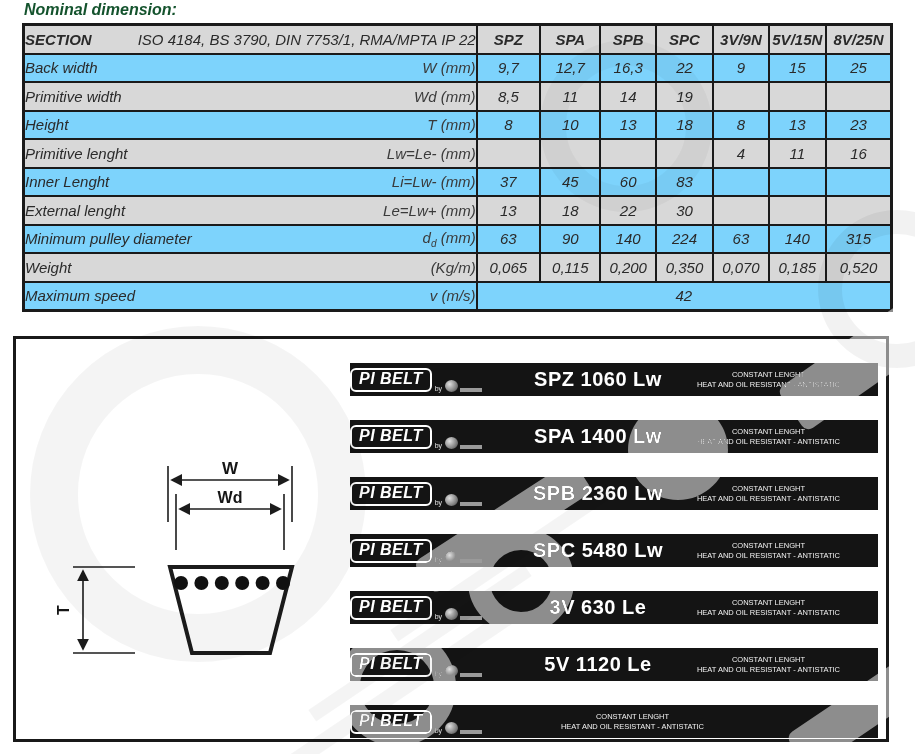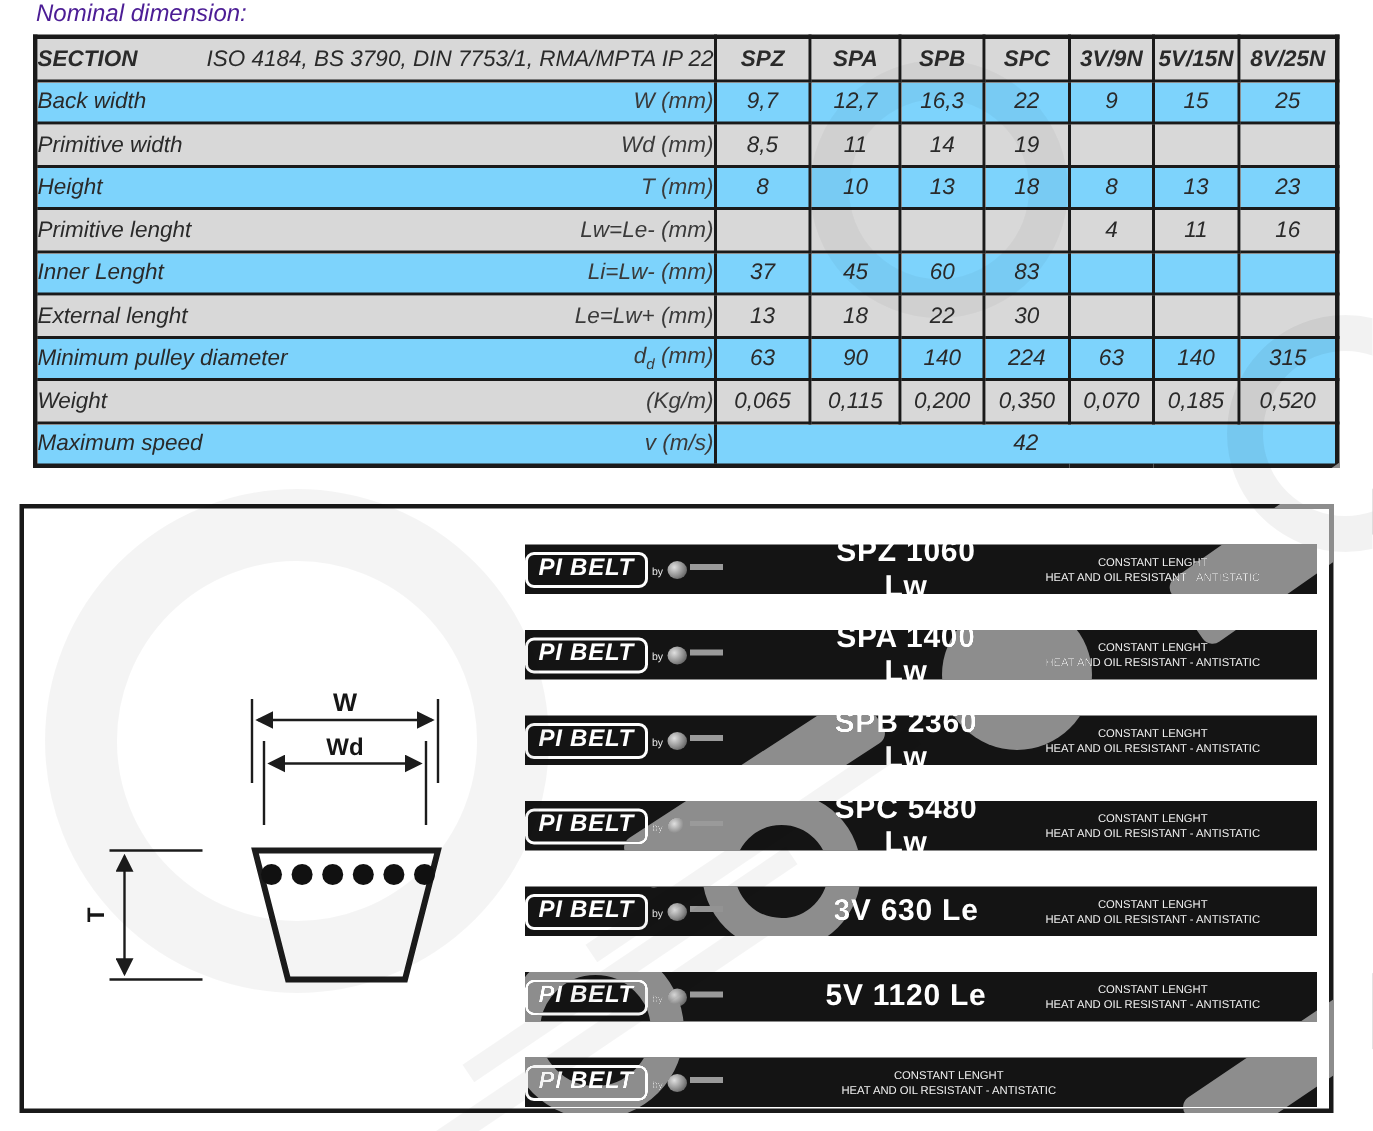--- a/index.html
+++ b/index.html
@@ -2,21 +2,21 @@
 <html><head>
 <meta charset="utf-8">
 <style>
   html,body{margin:0;padding:0;}
   body{
     width:915px;height:754px;position:relative;background:#ffffff;
     font-family:"Liberation Sans","DejaVu Sans",sans-serif;color:#1d1d1d;overflow:hidden;
   }
   
   .page-title{
-    position:absolute;left:24px;top:1px;font-size:16px;font-weight:normal;font-style:italic;color:#4c1d95;
+    position:absolute;left:24px;top:1px;font-size:16px;font-weight:bold;font-style:italic;color:#14532d;
   }
   
   table.dims{
     position:absolute;left:22px;top:23px;width:871px;border-collapse:collapse;table-layout:fixed;
     font-style:italic;font-size:15px;color:#2a2a2a;z-index:2;background:#fff;
   }
   table.dims td,table.dims th{
     border:2px solid #1a1a1a;height:26.5px;padding:0;vertical-align:middle;overflow:hidden;white-space:nowrap;
   }
   table.dims{border:3px solid #1a1a1a;}
@@ -35,33 +35,33 @@
   sub.dsub{font-size:10px;}
   
   .bottom-box{
     position:absolute;left:13px;top:336px;width:870px;height:400px;border:3px solid #191919;background:#ffffff;z-index:2;
   }
   
   .belt{
     position:absolute;left:334px;width:528px;height:33px;background:#141414;color:#ffffff;
     display:flex;align-items:center;
   }
-  .belt-logo{flex:0 0 180px;display:flex;align-items:flex-start;box-sizing:border-box;}
+  .belt-logo{flex:0 0 180px;display:flex;align-items:flex-end;box-sizing:border-box;}
   .brand-box{
     border:2px solid #ffffff;border-radius:6px;padding:0px 7px 2px 7px;
     font-weight:bold;font-style:italic;font-size:16px;letter-spacing:0.5px;line-height:18px;background:transparent;
   }
   .by-label{font-size:7px;margin:10px 0 0 3px;color:#e8e8e8;}
   .brand-icon{
     width:13px;height:12px;border-radius:50%;margin:6px 0 0 3px;
     background:radial-gradient(circle at 35% 35%, #e0e0e0 0%, #8a8a8a 55%, #3c3c3c 100%);
     flex:0 0 auto;
   }
   .brand-icon-text{width:22px;height:4px;background:#9a9a9a;margin:8px 0 0 2px;flex:0 0 auto;}
-  .belt-name{flex:1;text-align:center;font-weight:bold;font-size:20px;letter-spacing:0.5px;margin-left:12px;}
+  .belt-name{flex:1;text-align:center;font-weight:bold;font-size:20px;letter-spacing:0.5px;}
   .belt-right{flex:0 0 212px;text-align:center;font-size:7.5px;line-height:10px;padding-right:7px;box-sizing:border-box;color:#f2f2f2;}
   
   .diagram-svg{position:absolute;left:29px;top:111px;z-index:3;}
   
   .wm{position:absolute;pointer-events:none;}
   .wm-dark{mix-blend-mode:lighten;background:#8d8d8d;z-index:6;}
   .wm-dark-ring{mix-blend-mode:lighten;border:22px solid #8d8d8d;border-radius:50%;background:transparent;z-index:6;}
   .wm-light-ring{border-radius:50%;z-index:5;background:transparent;}
   .wm-light-band{background:rgba(0,0,0,0.045);z-index:5;}
 </style>

